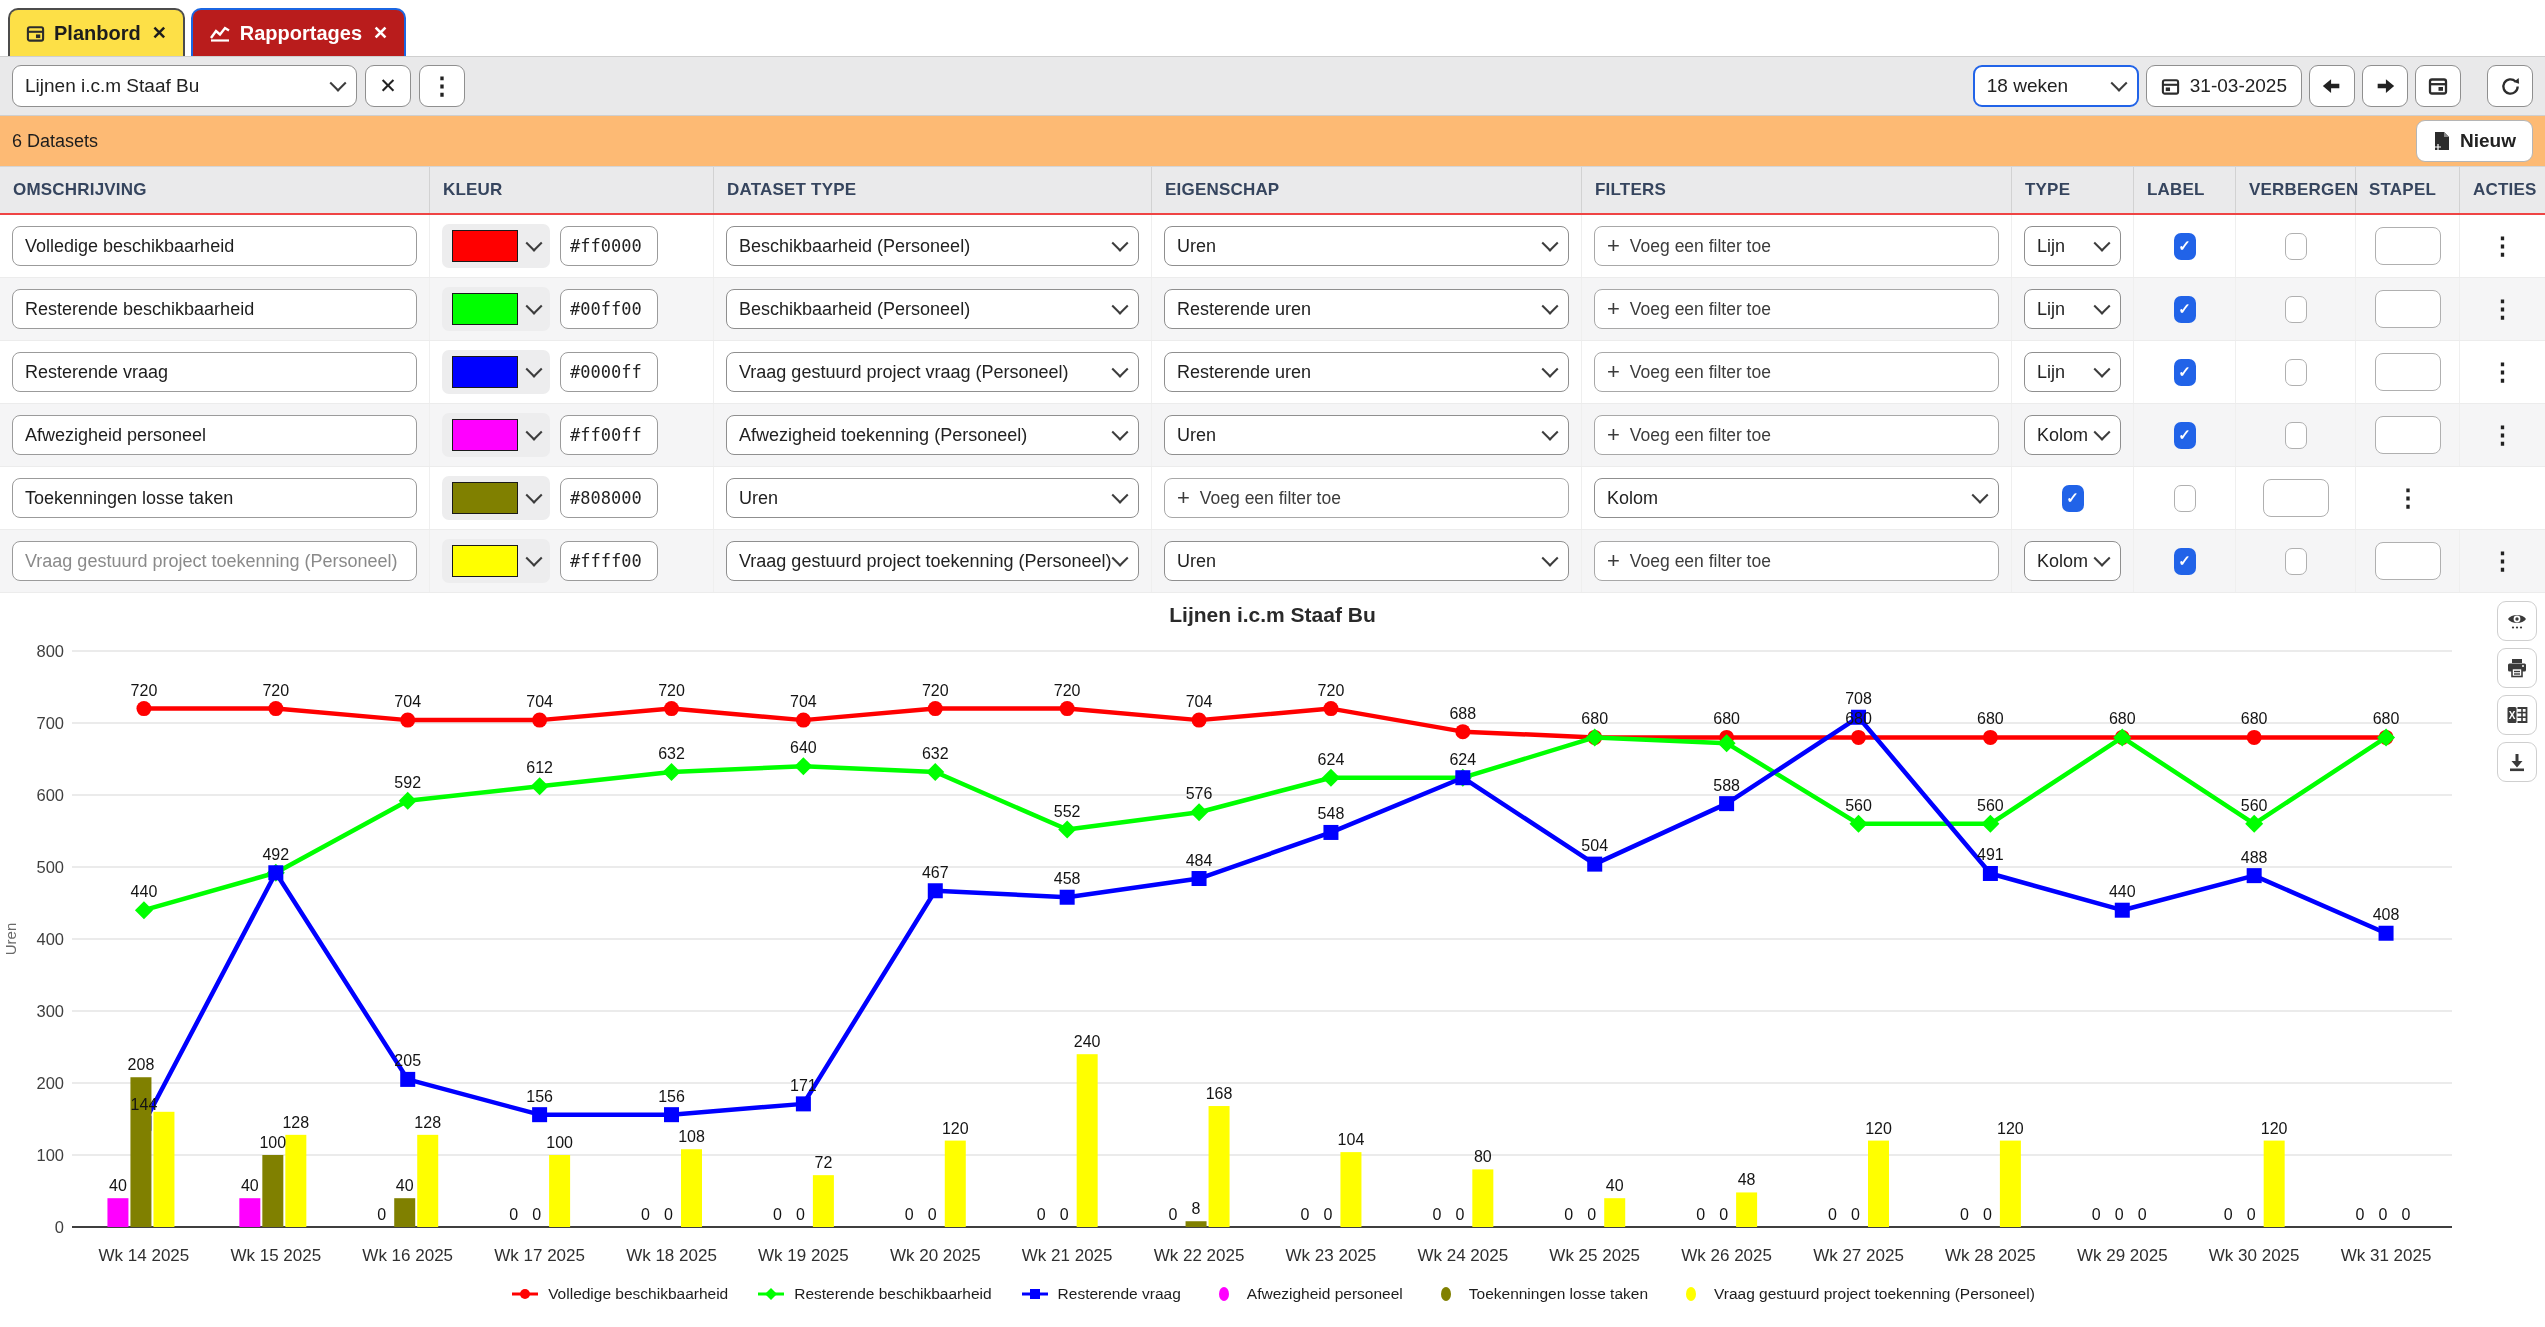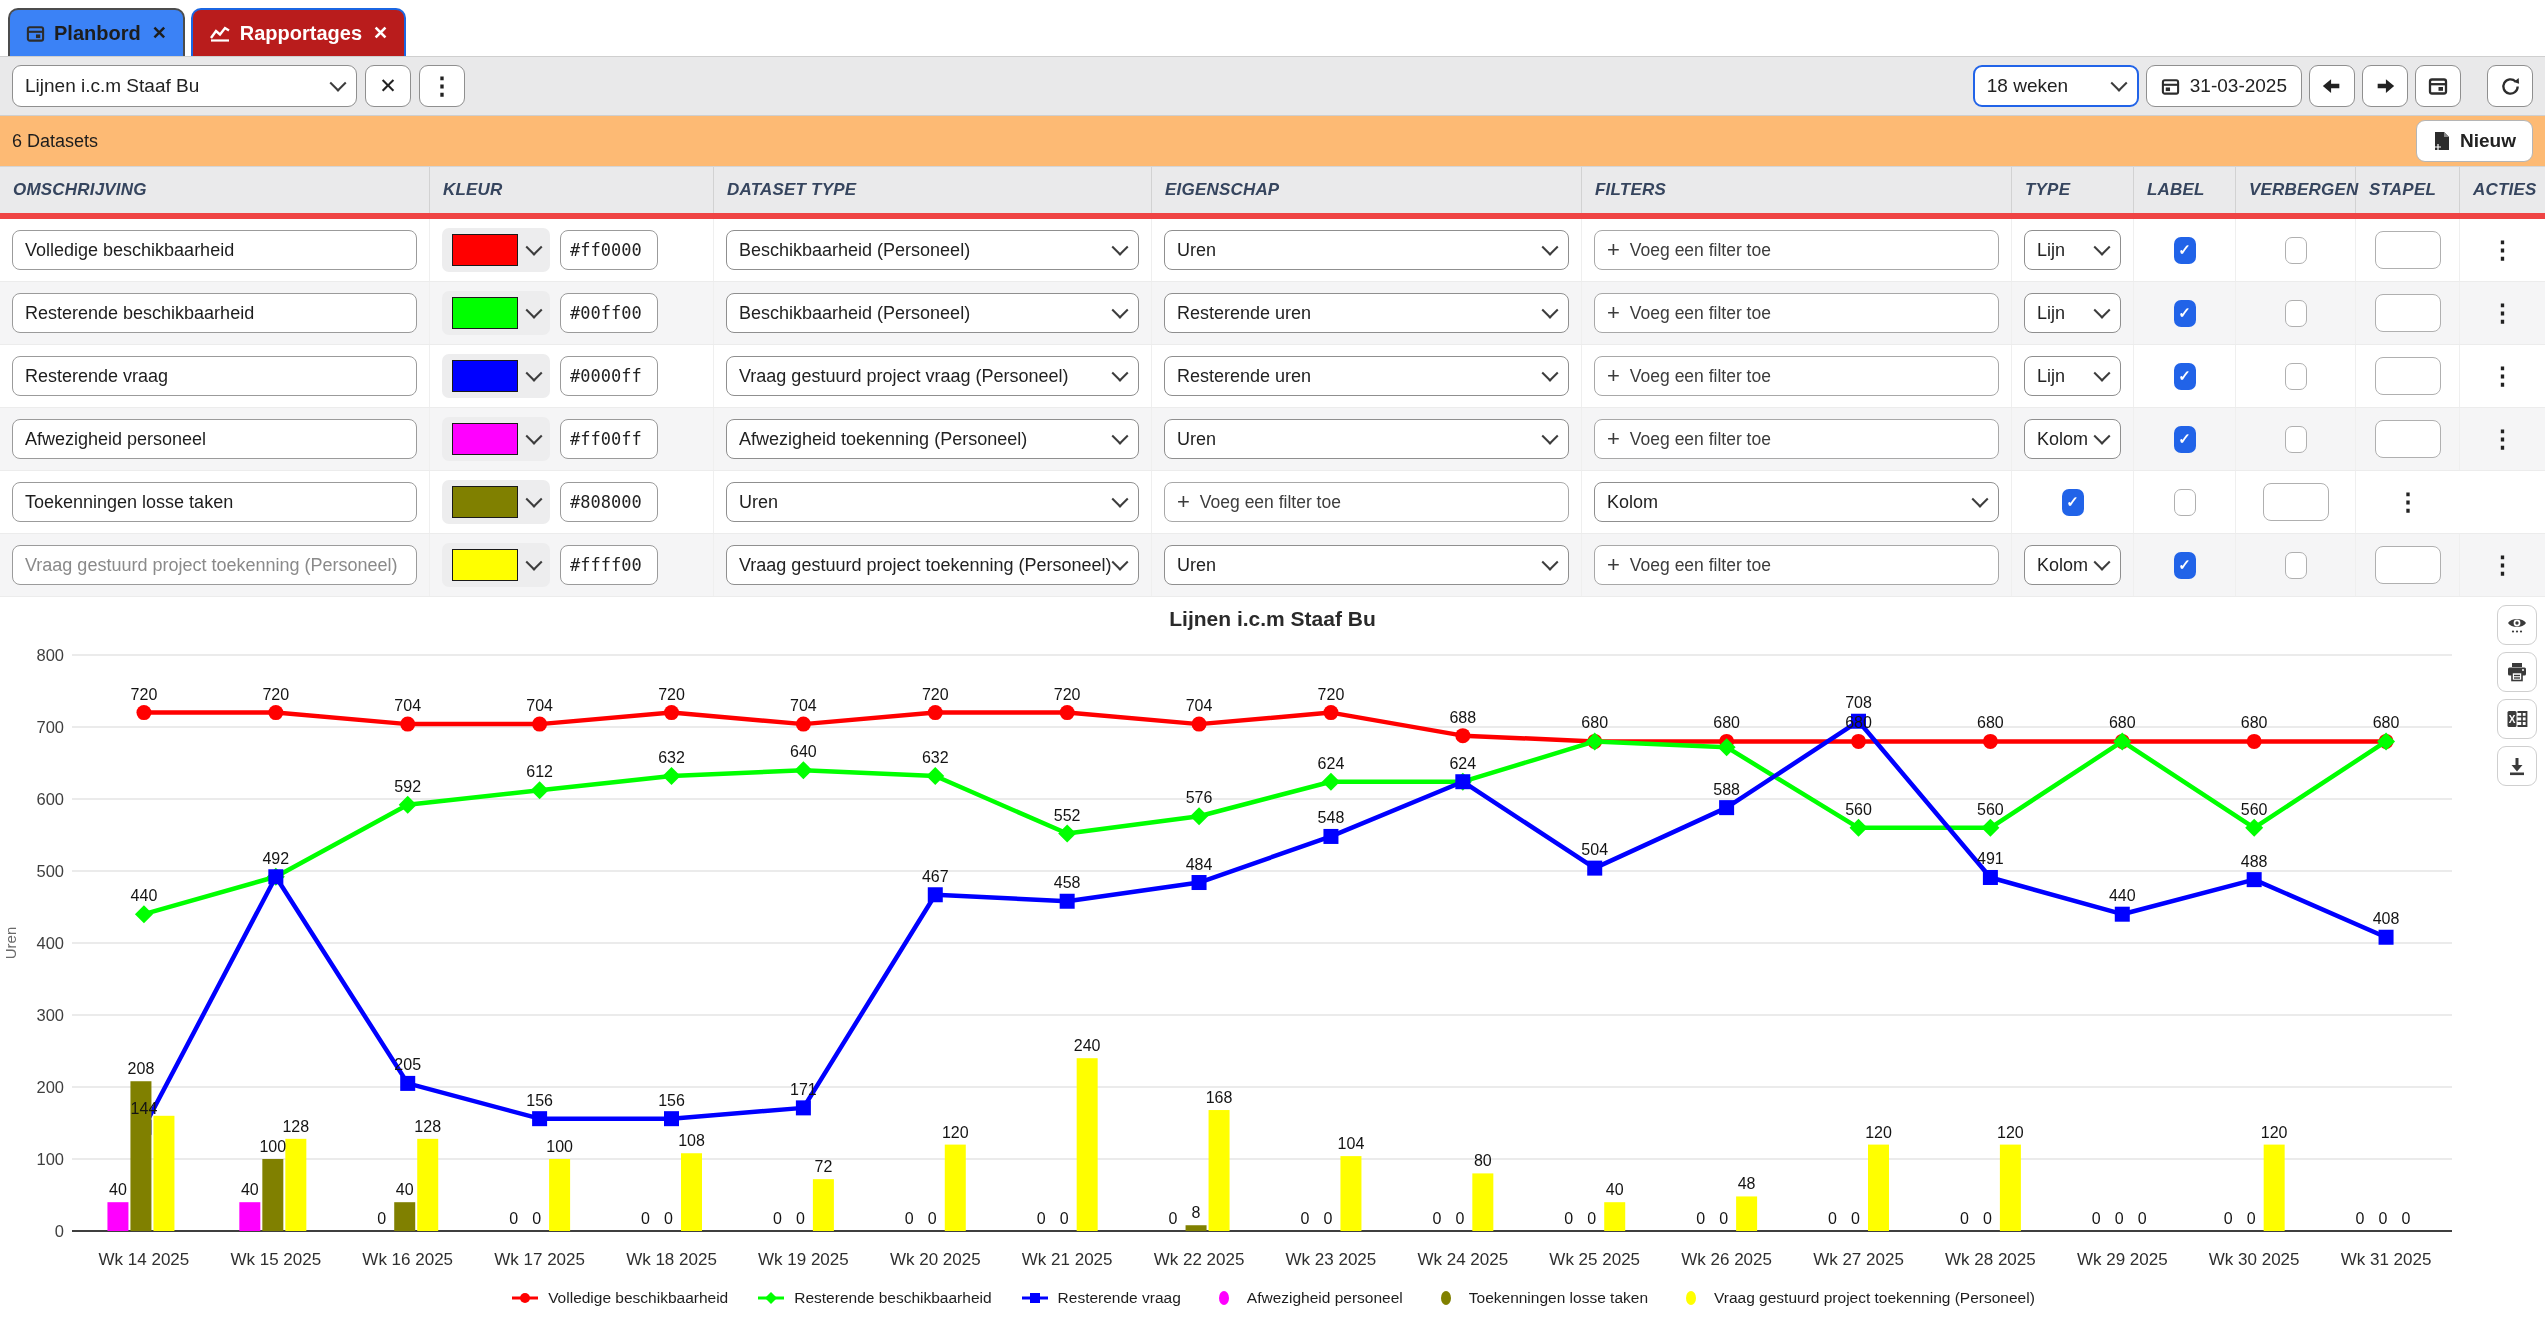--- a/index.html
+++ b/index.html
@@ -2,21 +2,21 @@
 <html><head>
 <meta charset="utf-8">
 <style>
   html,body{margin:0;padding:0;}
   body{width:2545px;height:1327px;overflow:hidden;background:#fff;
        font-family:"Liberation Sans",sans-serif;color:#1d1d1d;-webkit-font-smoothing:antialiased;}
   
   .tabbar{height:56px;background:#fff;display:flex;align-items:flex-end;padding-left:8px;gap:6px;}
   .tab{display:flex;align-items:center;gap:9px;height:46px;padding:0 16px;border-radius:10px 10px 0 0;
        font-weight:bold;font-size:20px;cursor:pointer;}
-  .tab.inactive{background:#3b82f6;border:2px solid #4c4c4c;border-bottom:none;color:#1d1d1d;}
+  .tab.inactive{background:#fde047;border:2px solid #4c4c4c;border-bottom:none;color:#1d1d1d;}
   .tab.active{background:#b91c1c;color:#fff;border:2px solid #1b66e2;border-bottom:none;}
   .tab .ticon{display:flex;align-items:center;}
   .tab .closex{font-size:18px;line-height:1;margin-left:2px;}
   
   .toolbar{height:58px;background:#e9e9ea;border-top:1px solid #cfcfcf;border-bottom:1px solid #cfcfcf;
            display:flex;align-items:center;padding:0 12px;}
   .ctl{background:#fff;border:1.5px solid #8f8f8f;border-radius:9px;height:42px;display:flex;
        align-items:center;font-size:19px;color:#222;box-sizing:border-box;}
   .btn{justify-content:center;cursor:pointer;}
   .selbox{justify-content:space-between;padding:0 12px;cursor:pointer;}
@@ -28,21 +28,21 @@
   .period{width:166px;border:2.5px solid #2163e8;}
   .datebtn{padding:0 14px;gap:10px;}
   .gap{width:12px;}
   
   .dsbar{height:50px;display:flex;align-items:center;padding:0 12px;background:#fdba74;}
   .dscount{font-size:18px;color:#1d1d1d;}
   .newbtn{margin-left:auto;display:flex;align-items:center;gap:9px;background:#fff;border:1.5px solid #b5b5b5;
           border-radius:9px;height:40px;padding:0 16px;font-size:19px;font-weight:bold;color:#222;cursor:pointer;}
   
   .grid{display:grid;grid-template-columns:430px 284px 438px 430px 430px 122px 102px 120px 104px 85px;}
-  .thead{background:#eaeaeb;border-top:1px solid #d5d5d5;border-bottom:6px solid #ef4444;height:46px;font-style:italic;}
+  .thead{background:#eaeaeb;border-top:1px solid #d5d5d5;border-bottom:2px solid #ef4444;height:46px;}
   .th{display:flex;align-items:center;padding:0 13px;font-size:17px;font-weight:bold;color:#36455e;
       border-right:1px solid #d2d2d2;letter-spacing:.2px;}
   .th:last-child{border-right:none;}
   .row{height:62px;border-bottom:1px solid #ececec;background:#fff;}
   .row.alt{background:#f5f5f6;}
   .cell{display:flex;align-items:center;padding:0 12px;height:100%;box-sizing:border-box;border-right:1px solid #efefef;}
   .cell.center{justify-content:center;}
   .cell:last-child{border-right:none;}
   .txt{width:100%;height:40px;border:1.5px solid #9b9b9b;border-radius:8px;padding:0 12px;font-size:18px;
        font-family:"Liberation Sans",sans-serif;color:#1d1d1d;box-sizing:border-box;background:#fff;}

